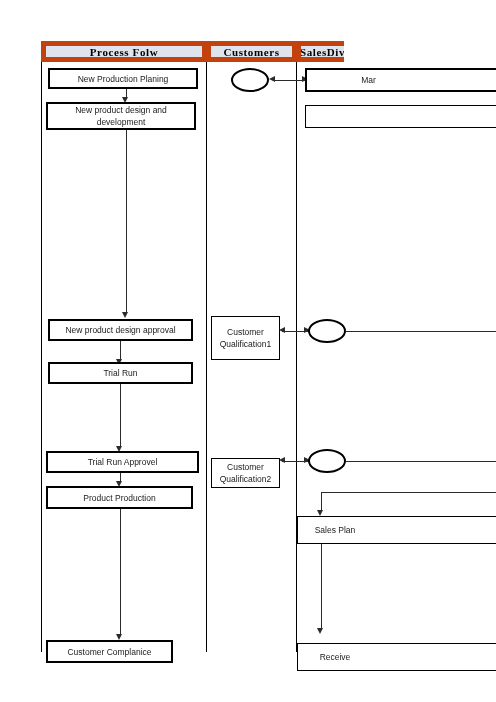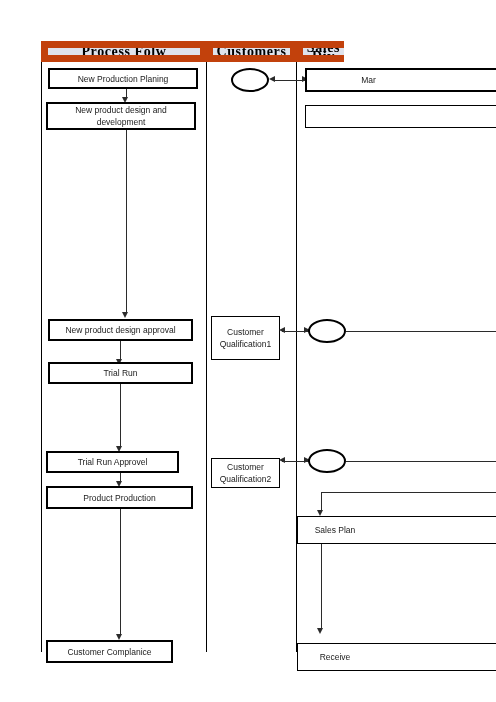--- a/index.html
+++ b/index.html
@@ -21,28 +21,28 @@
     left: 0; top: 0;
     width: 496px;
     height: 702px;
   }
 
   
   .lane-header {
     position: absolute;
     box-sizing: border-box;
     background: #dfe3ec;
-    border: 7px solid #c2410c;
+    border: 5px solid #c2410c;
     display: flex;
     align-items: center;
     justify-content: center;
     text-align: center;
     font-family: "Liberation Serif", serif;
     font-weight: bold;
-    font-size: 14px;
+    font-size: 11px;
     letter-spacing: 0.6px;
     color: #000000;
     line-height: 10px;
     overflow: hidden;
   }
   .lane-header.two-line {
     line-height: 9px;
     padding-top: 1px;
   }
 
@@ -125,21 +125,21 @@
 <div id="diagram">
 
   <div class="lane-header" style="left:41px; top:41px; width:166px; height:21px;">
     <span>Process Folw</span>
   </div>
 
   <div class="lane-header" style="left:206px; top:41px; width:91px; height:21px;">
     <span>Customers</span>
   </div>
 
-  <div class="lane-header two-line" style="left:296px; top:41px; width:48px; height:21px; flex-direction:column; border-right:none;">
+  <div class="lane-header two-line" style="left:296px; top:41px; width:48px; height:21px; flex-direction:row; border-right:none;">
     <span>Sales</span>
     <span>Div</span>
   </div>
 
   <div class="lane-divider" style="left:41px;  top:62px; height:590px;"></div>
   <div class="lane-divider" style="left:206px; top:62px; height:590px;"></div>
   <div class="lane-divider" style="left:296px; top:62px; height:590px;"></div>
 
   <div class="node-box" style="left:48px; top:68px; width:150px; height:21px;">
     <span>New Production Planing</span>
@@ -162,21 +162,21 @@
   <div class="conn-v" style="left:120px; top:341px; height:20px;"></div>
   <div class="arrow-down" style="left:116px; top:359px;"></div>
 
   <div class="node-box" style="left:48px; top:362px; width:145px; height:22px;">
     <span>Trial Run</span>
   </div>
 
   <div class="conn-v" style="left:120px; top:384px; height:64px;"></div>
   <div class="arrow-down" style="left:116px; top:446px;"></div>
 
-  <div class="node-box" style="left:46px; top:451px; width:133px; height:22px;">
+  <div class="node-box" style="left:46px; top:451px; width:153px; height:22px;">
     <span>Trial Run Approvel</span>
   </div>
 
   <div class="conn-v" style="left:120px; top:473px; height:10px;"></div>
   <div class="arrow-down" style="left:116px; top:481px;"></div>
 
   <div class="node-box" style="left:46px; top:486px; width:147px; height:23px;">
     <span>Product Production</span>
   </div>
 

